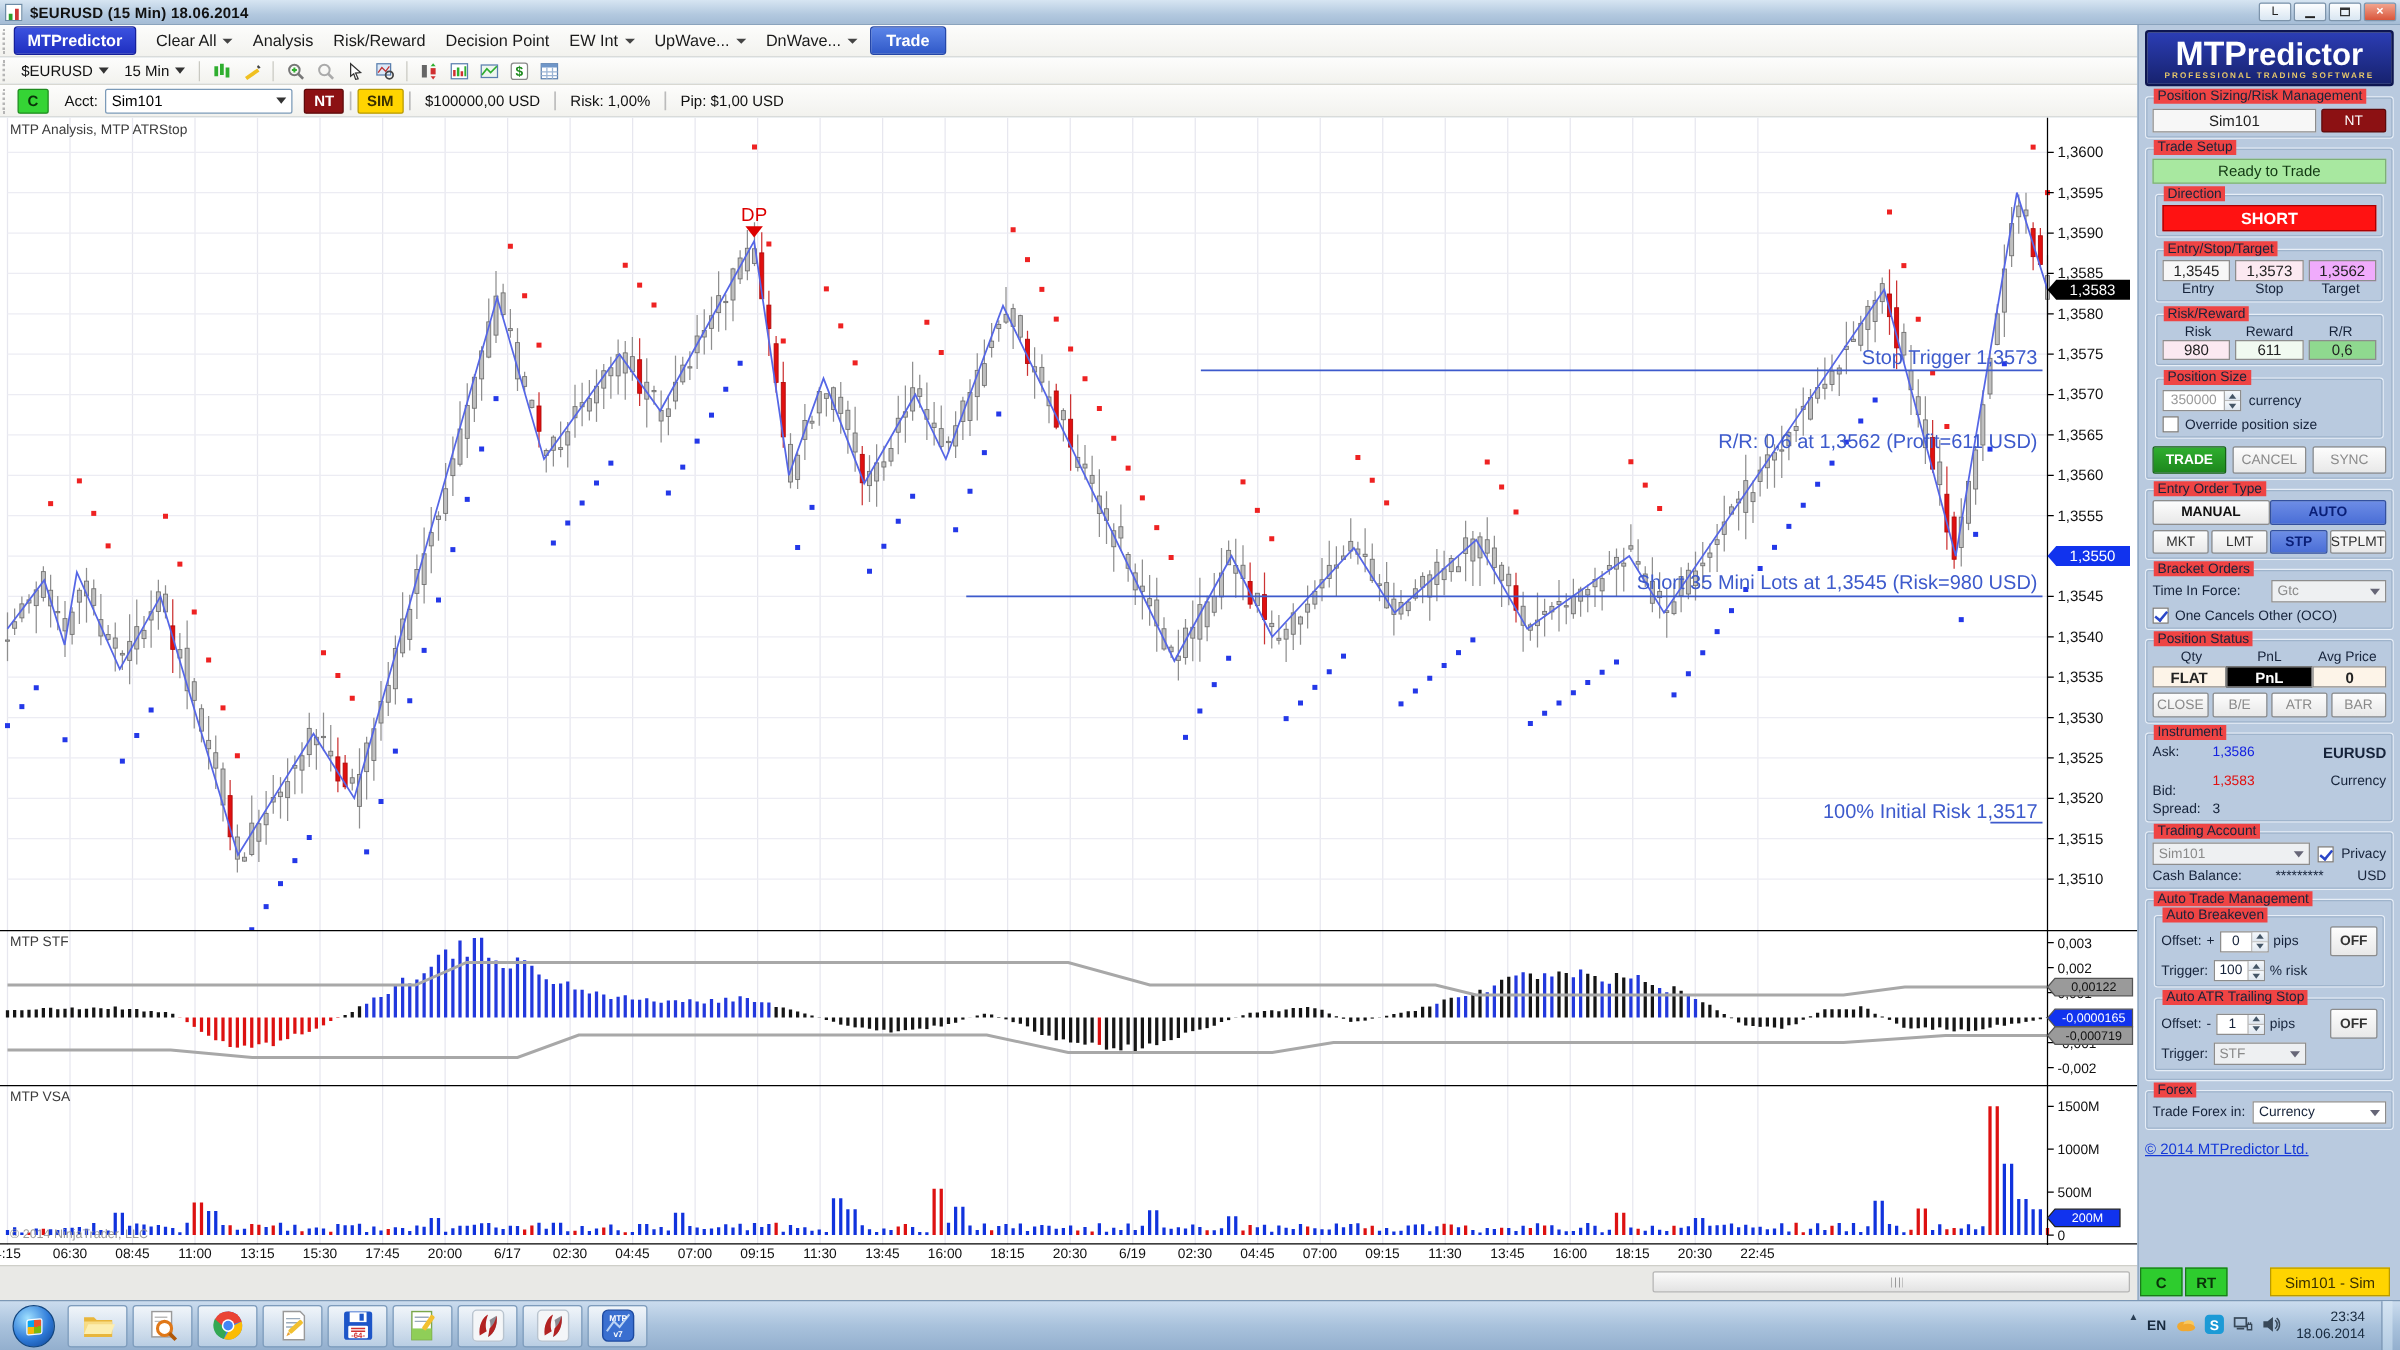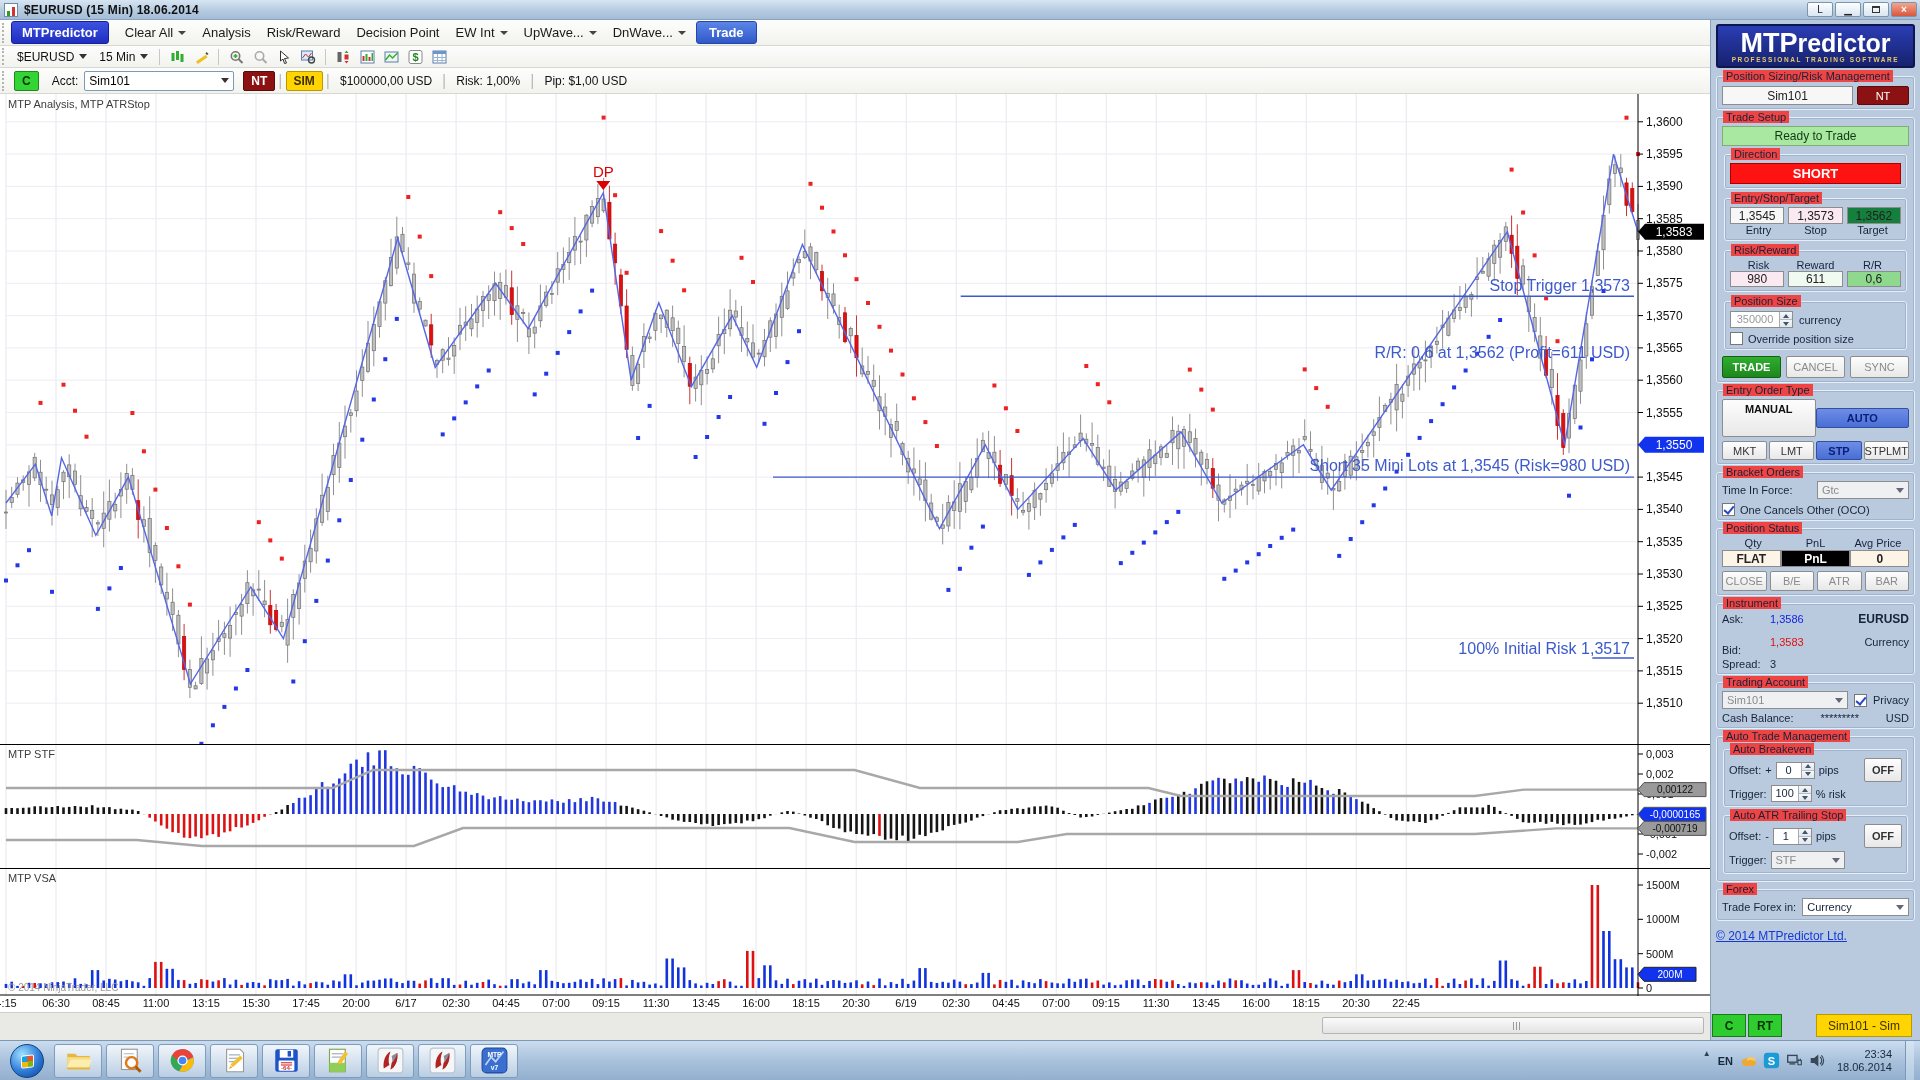--- a/index.html
+++ b/index.html
@@ -1835,21 +1835,21 @@
     <div class="statusbar-green">Ready to Trade</div>
     <div class="grp" style="margin:8px 2px 3px;">
       <span class="grplbl">Direction</span>
       <div class="short-bar">SHORT</div>
     </div>
     <div class="grp" style="margin:9px 2px 3px;">
       <span class="grplbl">Entry/Stop/Target</span>
       <div class="row" style="gap:4px;">
         <div class="fld" style="flex:1;height:17px;line-height:16px;">1,3545</div>
         <div class="fld" style="flex:1;height:17px;line-height:16px;background:#fbe9f1;">1,3573</div>
-        <div class="fld" style="flex:1;height:17px;line-height:16px;background:#15803d;">1,3562</div>
+        <div class="fld" style="flex:1;height:17px;line-height:16px;background:#f0abfc;">1,3562</div>
       </div>
       <div class="row" style="text-align:center;">
         <span style="flex:1">Entry</span>
         <span style="flex:1">Stop</span>
         <span style="flex:1">Target</span>
       </div>
     </div>
     <div class="grp" style="margin:9px 2px 3px;">
       <span class="grplbl">Risk/Reward</span>
       <div class="row" style="text-align:center;">
@@ -1887,21 +1887,21 @@
     <div class="row" style="gap:5px;margin-top:6px;">
       <div class="btn" style="flex:1;height:22px;line-height:21px;background:linear-gradient(#2fae2f,#1d871d);color:#fff;font-weight:bold;border-color:#146114;">TRADE</div>
       <div class="btn" style="flex:1;height:22px;line-height:21px;color:#8a8a8a;">CANCEL</div>
       <div class="btn" style="flex:1;height:22px;line-height:21px;color:#8a8a8a;">SYNC</div>
     </div>
   </div>
 
   <div class="grp">
     <span class="grplbl">Entry Order Type</span>
     <div class="row" style="margin-bottom:4px;">
-      <div class="btn" style="flex:1;height:38px;line-height:19px;font-weight:bold;color:#111;">MANUAL</div>
+      <div class="btn" style="flex:1;height:20px;line-height:19px;font-weight:bold;color:#111;">MANUAL</div>
       <div class="btn seg-on" style="flex:1;height:20px;line-height:19px;">AUTO</div>
     </div>
     <div class="row" id="order-types" style="gap:2px;">
         <div class="btn" style="flex: 1 1 0%; height: 19px; line-height: 18px;">MKT</div>
         <div class="btn" style="flex: 1 1 0%; height: 19px; line-height: 18px;">LMT</div>
         <div class="btn seg-on" style="flex: 1 1 0%; height: 19px; line-height: 18px;">STP</div>
         <div class="btn" style="flex: 1 1 0%; height: 19px; line-height: 18px;">STPLMT</div>
       </div>
   </div>
 

